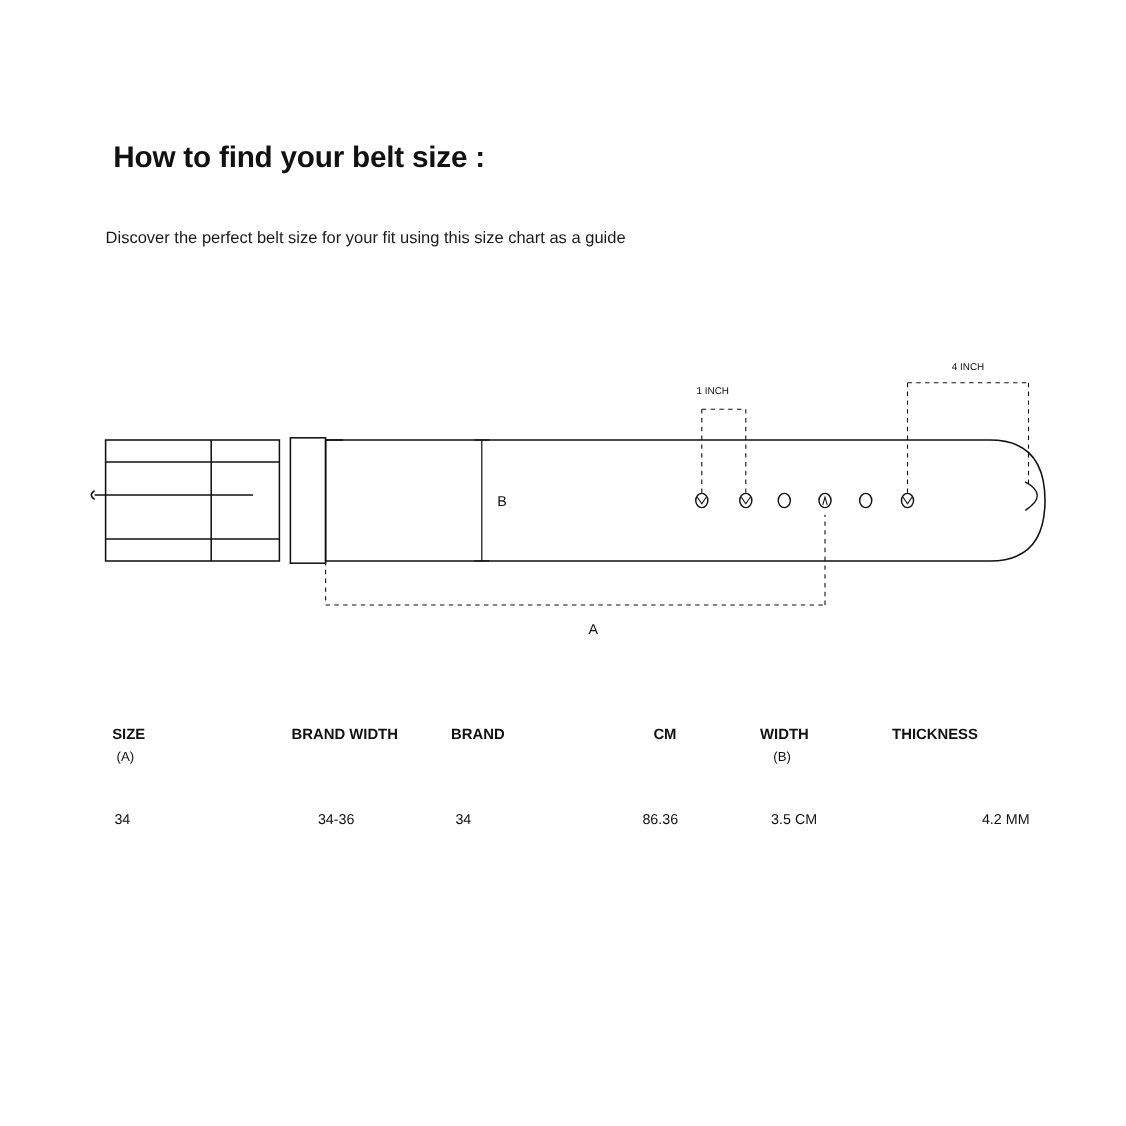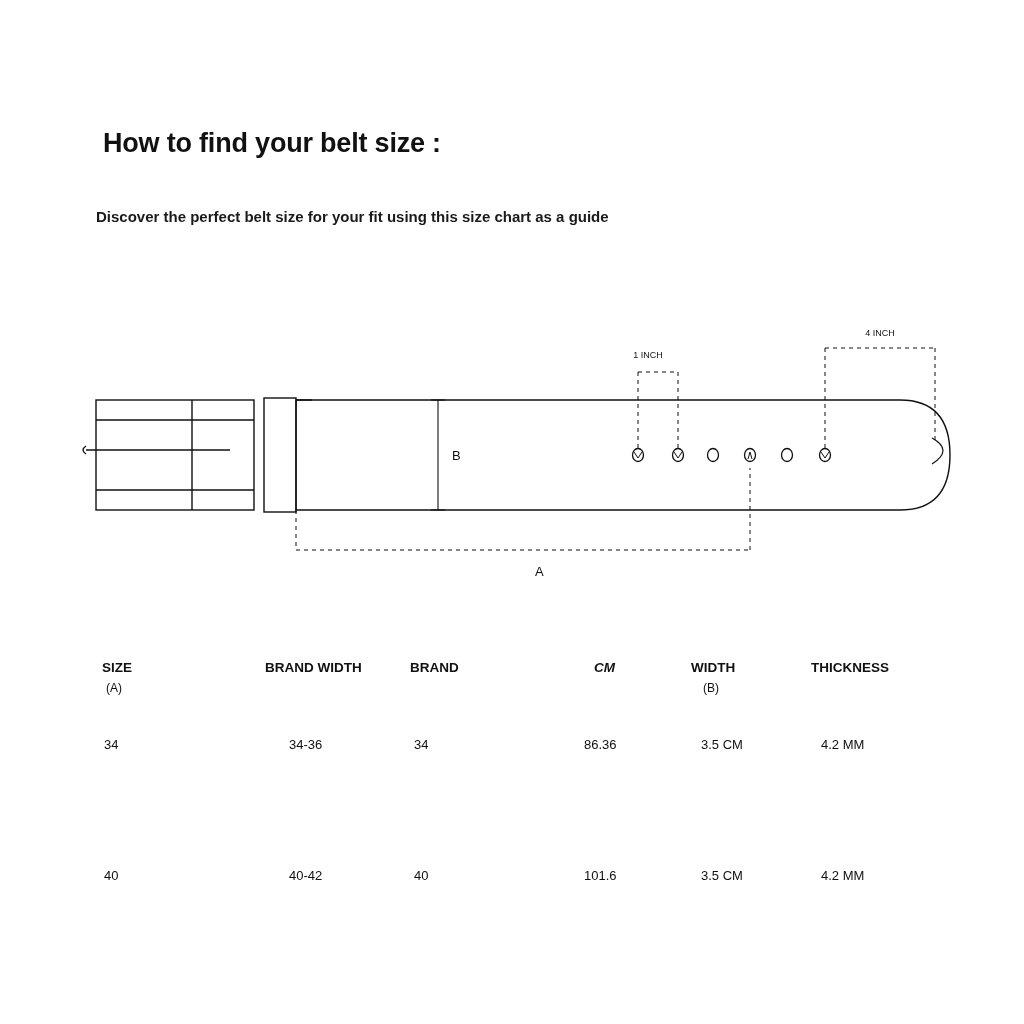--- a/index.html
+++ b/index.html
@@ -26,21 +26,21 @@
     font-size: 27px;
     font-weight: bold;
     letter-spacing: -0.2px;
     color: #111111;
   }
   .subtitle {
     position: absolute;
     left: 96px;
     top: 208px;
     font-size: 15px;
-    font-weight: bold;
+    font-weight: normal;
     color: #1a1a1a;
   }
   .diagram {
     position: absolute;
     left: 60px;
     top: 310px;
     width: 920px;
     height: 300px;
   }
   .diagram svg {
@@ -90,26 +90,26 @@
   .col-2 { width: 140px; }
   .col-3 { width: 145px; }
   .col-4 { width: 130px; }
   .col-5 { width: 125px; }
 
   .c0 { padding-left: 8px !important; }
   .c1 { padding-left: 58px !important; }
   .c2 { padding-left: 18px !important; }
   .c3 { padding-left: 48px !important; }
   .c4 { padding-left: 20px !important; }
-  .c5 { padding-left: 10px !important; }
+  .c5 { padding-left: 10px !important; text-align: right; }
 
   .h0 { padding-left: 6px !important; }
   .h1 { padding-left: 34px !important; }
   .h2 { padding-left: 14px !important; }
-  .h3 { padding-left: 58px !important; font-style: italic; }
+  .h3 { padding-left: 58px !important; }
   .h4 { padding-left: 10px !important; }
   .h5 { padding-left: 0px !important; }
   .sub-indent-0 { padding-left: 4px; }
   .sub-indent-4 { padding-left: 12px; }
 </style>
 </head>
 <body>
 
 <div class="page">
 
@@ -232,25 +232,17 @@
           <td class="c5">4.2 MM</td>
         </tr>
         <tr class="row-spacer">
             <td colspan="6"></td>
           </tr>
 
         <tr class="row-spacer">
             <td colspan="6"></td>
           </tr>
 
-        <tr>
-          <td class="c0">40</td>
-          <td class="c1">40-42</td>
-          <td class="c2">40</td>
-          <td class="c3">101.6</td>
-          <td class="c4">3.5 CM</td>
-          <td class="c5">4.2 MM</td>
-        </tr>
       </tbody>
     </table>
   </div>
 
 </div>
 
 </body></html>

